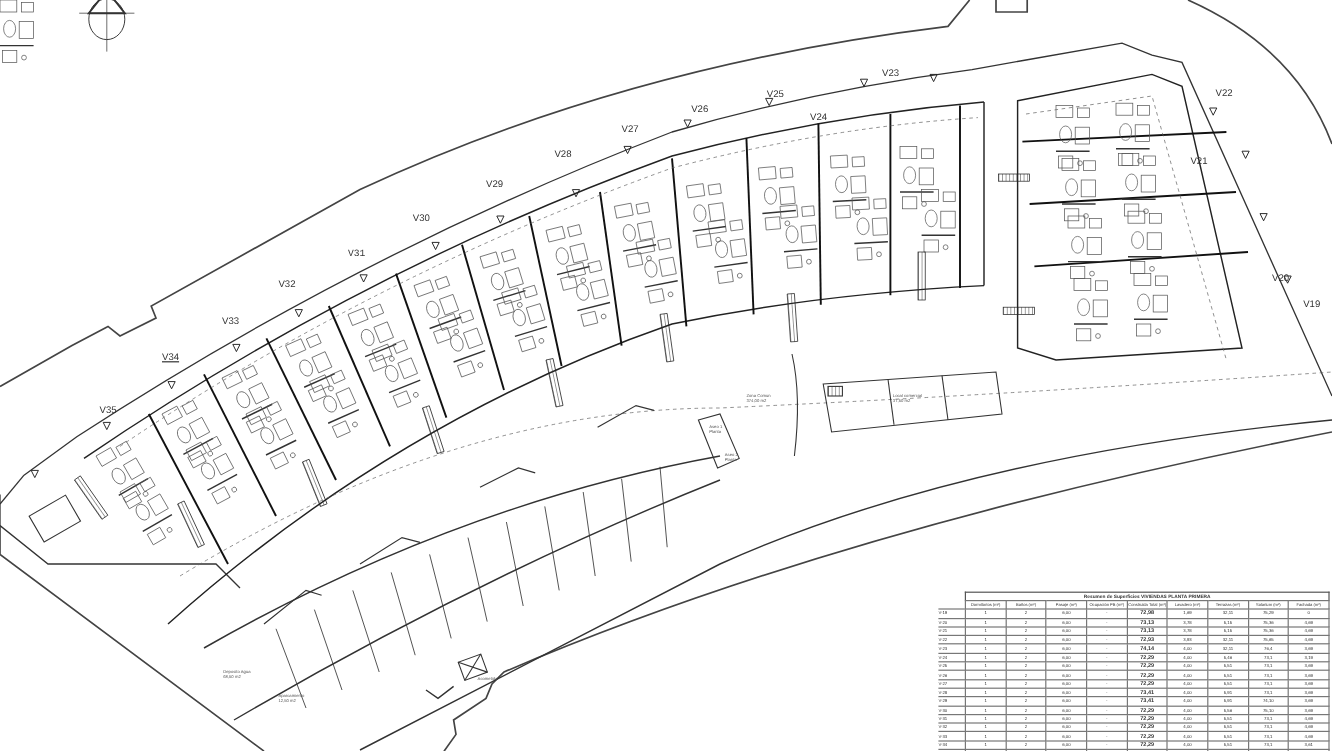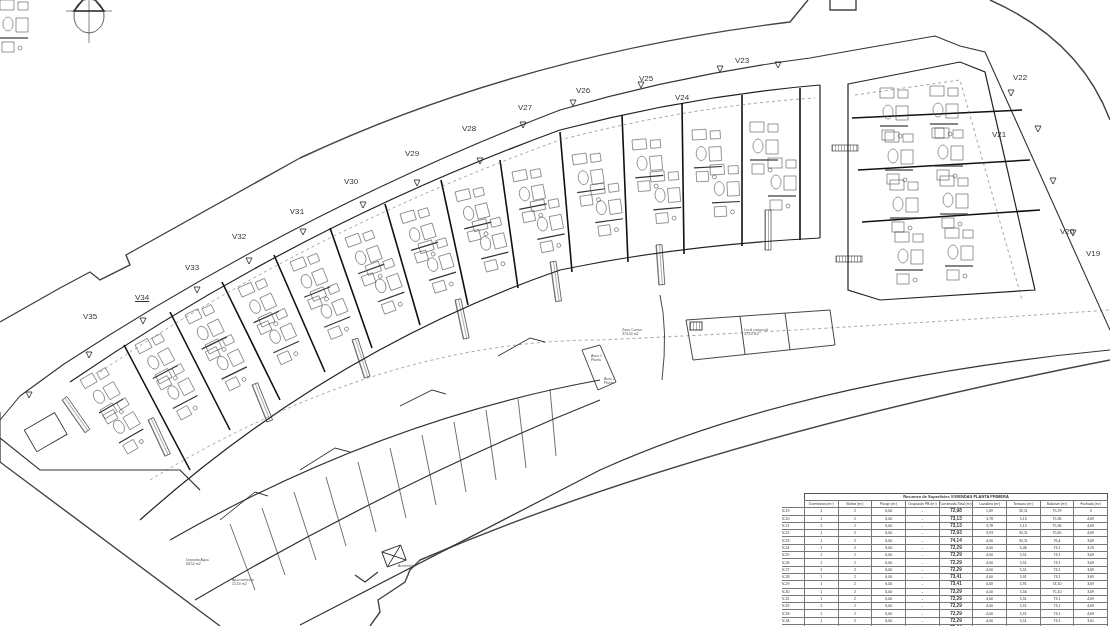--- a/index.html
+++ b/index.html
@@ -206,21 +206,21 @@
     <span class="unit-label" style="left: 639px; top: 74px;">V25</span>
     <span class="unit-label" style="left: 576px; top: 86px;">V26</span>
     <span class="unit-label" style="left: 518px; top: 103px;">V27</span>
     <span class="unit-label" style="left: 462px; top: 124px;">V28</span>
     <span class="unit-label" style="left: 405px; top: 149px;">V29</span>
     <span class="unit-label" style="left: 344px; top: 177px;">V30</span>
     <span class="unit-label" style="left: 290px; top: 207px; font-family: Liberation Mono, monospace;">V31</span>
     <span class="unit-label" style="left: 232px; top: 232px;">V32</span>
     <span class="unit-label" style="left: 185px; top: 263px;">V33</span>
     <span class="unit-label" style="left: 135px; top: 293px; text-decoration: underline;">V34</span>
-    <span class="unit-label" style="left: 83px; top: 312px; text-align: center;">V35</span>
+    <span class="unit-label" style="left: 83px; top: 337px; text-align: center;">V35</span>
   </div>
 
 <div id="annotations">
     <div class="tiny" style="left: 622px; top: 328px;">
       <div>Zona Comun</div>
       <div>374,00 m2</div>
     </div>
     <div class="tiny" style="left: 744px; top: 328px;">
       <div>Local comercial</div>
       <div>37,50 m2</div>

